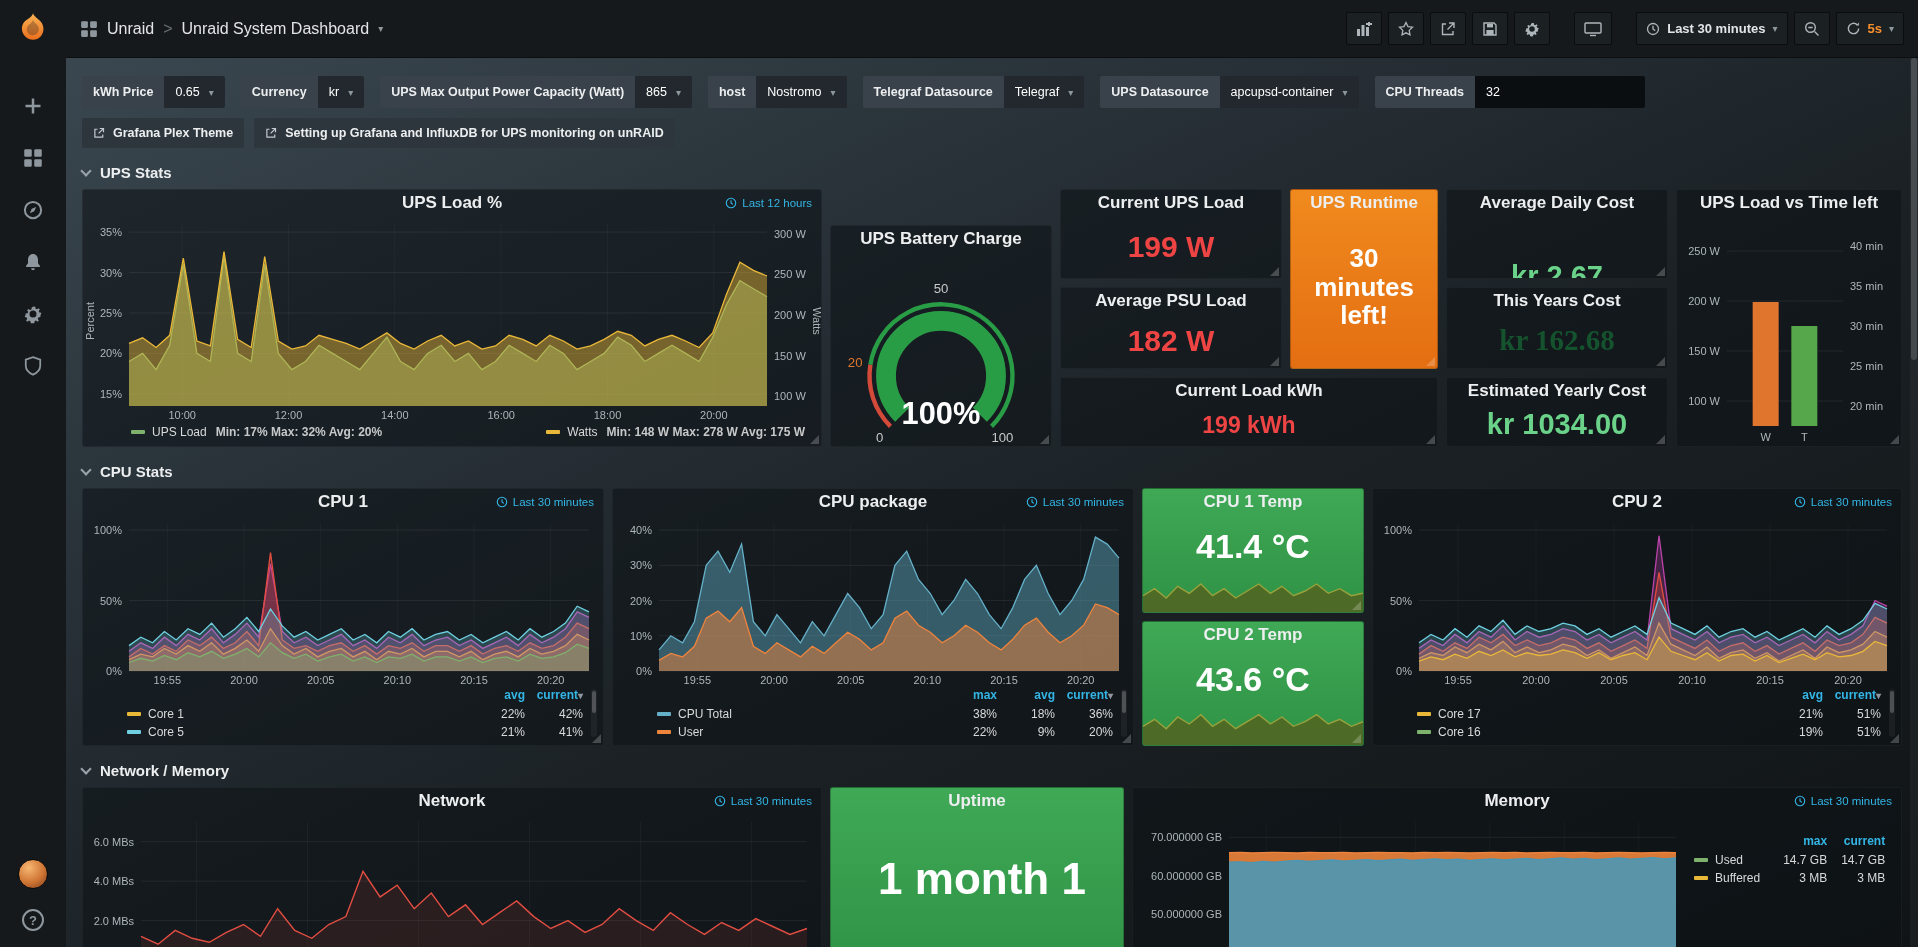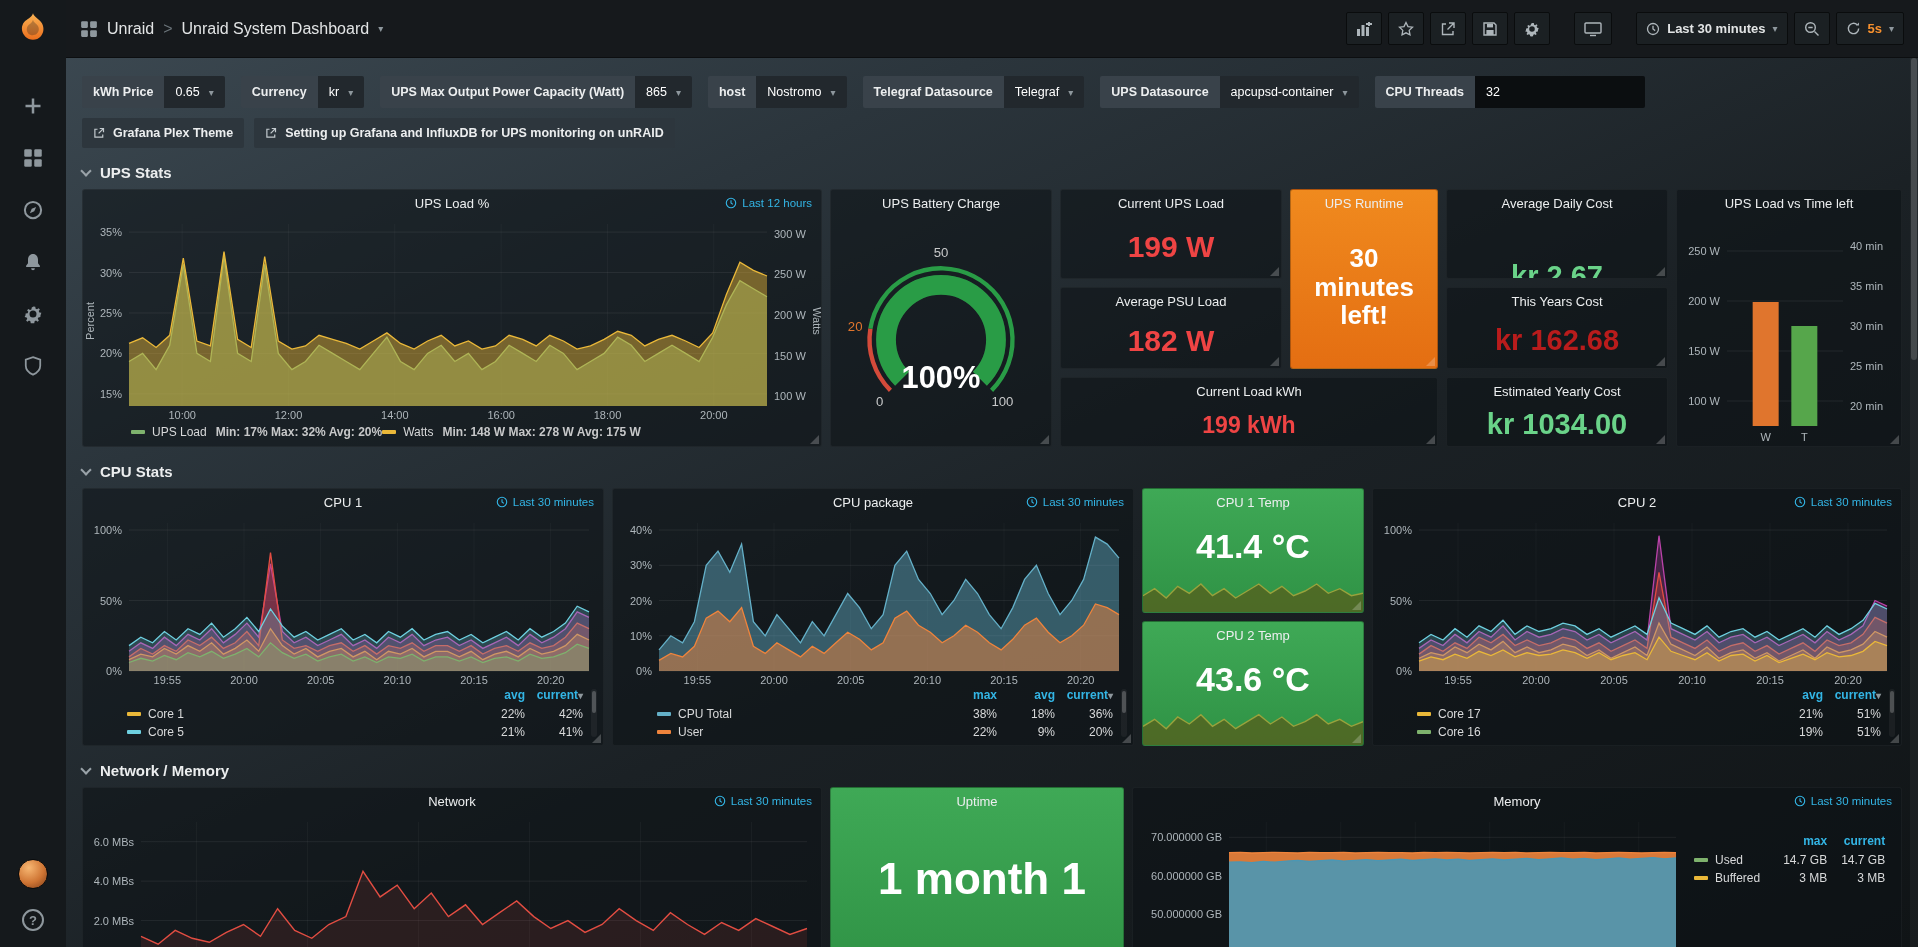--- a/index.html
+++ b/index.html
@@ -51,54 +51,54 @@
 
   .section-head { display:flex; align-items:center; gap:10px; margin:16px 0 8px; cursor:pointer; }
   .section-title { font-size:15px; font-weight:bold; color:#eceeef; }
   .chev { width:8px; height:8px; border-left:2px solid #9aa3a9; border-bottom:2px solid #9aa3a9;
     transform:rotate(-45deg); margin-top:-3px; }
 
   .grid { display:grid; gap:8px; }
   .grid-ups { grid-template-columns:740px 222px 222px 148px 222px 1fr; grid-template-rows:90px 82px 1fr; height:258px; }
   .grid-cpu { grid-template-columns:522px 522px 222px 1fr; height:258px; }
   .grid-net { grid-template-columns:740px 294px 1fr; height:190px; }
-  .g-upschart { grid-column:1; grid-row:1/4; } .g-gauge { grid-column:2; grid-row:1/4; }
+  .g-upschart { grid-column:1; grid-row:1/4; } .g-gauge { grid-column:2; grid-row:1/4;margin-top:36px; }
   .g-cul { grid-column:3; grid-row:1; } .g-apl { grid-column:3; grid-row:2; }
   .g-runtime { grid-column:4; grid-row:1/3; } .g-kwh { grid-column:3/5; grid-row:3; }
   .g-adc { grid-column:5; grid-row:1;gap:45px; } .g-tyc { grid-column:5; grid-row:2; } .g-eyc { grid-column:5; grid-row:3; }
   .g-bars { grid-column:6; grid-row:1/4; }
   .temp-stack { display:grid; grid-template-rows:1fr 1fr; gap:8px; }
 
   .panel { background:rgba(13,18,22,0.56); border:1px solid rgba(255,255,255,0.045); border-radius:3px;
     position:relative; display:flex; flex-direction:column; overflow:hidden; }
   .panel::after { content:""; position:absolute; right:2px; bottom:2px; width:0; height:0;
     border-style:solid; border-width:0 0 9px 9px; border-color:transparent transparent rgba(255,255,255,0.22) transparent; }
   .p-head { flex:0 0 26px; display:flex; align-items:center; justify-content:center; position:relative; }
-  .p-title { font-size:13px; font-weight:normal; color:#eceeef; cursor:pointer; }
+  .p-title { font-size:17px; font-weight:bold; color:#eceeef; cursor:pointer; }
   .p-time { position:absolute; right:9px; top:0; height:26px; display:flex; align-items:center; gap:5px;
     color:#33b5e5; font-size:11.5px; cursor:pointer; }
   .chart { flex:1; min-height:0; position:relative; }
 
   .ylab { position:absolute; font-size:11px; color:#aeb6bb; white-space:nowrap; top:48%; }
   .ylab.l { left:-12px; transform:rotate(-90deg); }
   .ylab.r { right:-10px; transform:rotate(90deg); }
 
   .stat-val { flex:1; display:flex; align-items:center; justify-content:center; font-weight:bold; color:#ef4444;
     text-align:center; line-height:1.08; }
   .v30 { font-size:30px; } .v28 { font-size:23px; } .v25 { font-size:29px; }
-  .c-green { color:#6ad389; } .c-red { color:#b91c1c; }
+  .c-green { color:#6ad389; } .c-red { color:#14532d;font-family:Liberation Serif, serif; }
   .green-panel { background:linear-gradient(180deg,#3fa956,#2f9245); border-color:rgba(0,0,0,0.25); }
   .orange-panel { background:linear-gradient(180deg,#f08a1e,#e46e12); border-color:rgba(0,0,0,0.25); }
   .runtime-val { flex:1; display:flex; align-items:center; justify-content:center; font-weight:bold; color:#fff;
     font-size:26px; line-height:1.1; text-align:center; padding:0 10px 10px; }
   .temp-val { font-size:34px; font-weight:bold; color:#fff; text-align:center; margin-top:12px; }
   .spark { position:absolute; left:0; right:0; bottom:0; height:42px; }
   .uptime-val { margin-top:40px; font-size:44px; font-weight:bold; color:#fff; text-align:center; white-space:nowrap;padding-left:10px; }
 
-  .legend-inline { flex:0 0 24px; display:flex; align-items:center;
+  .legend-inline { flex:0 0 24px; display:flex; justify-content:space-between; align-items:center;
     padding:0 16px 5px 48px; font-size:12px; }
   .lentry { display:flex; align-items:center; cursor:pointer; }
   .lmark { display:inline-block; width:14px; height:4px; border-radius:1px; margin-right:7px; }
   .lname { color:#d8d9da; margin-right:9px; }
   .lstats { color:#c7c8c9; font-weight:bold; }
 
   .legend-cols { flex:0 0 58px; padding:1px 20px 4px 44px; font-size:12px; position:relative; }
   .legend-head { display:flex; justify-content:flex-end; color:#33b5e5; font-weight:bold; height:17px; }
   .lh { width:58px; text-align:right; cursor:pointer; }
   .legend-row { display:flex; align-items:center; height:18px; }

